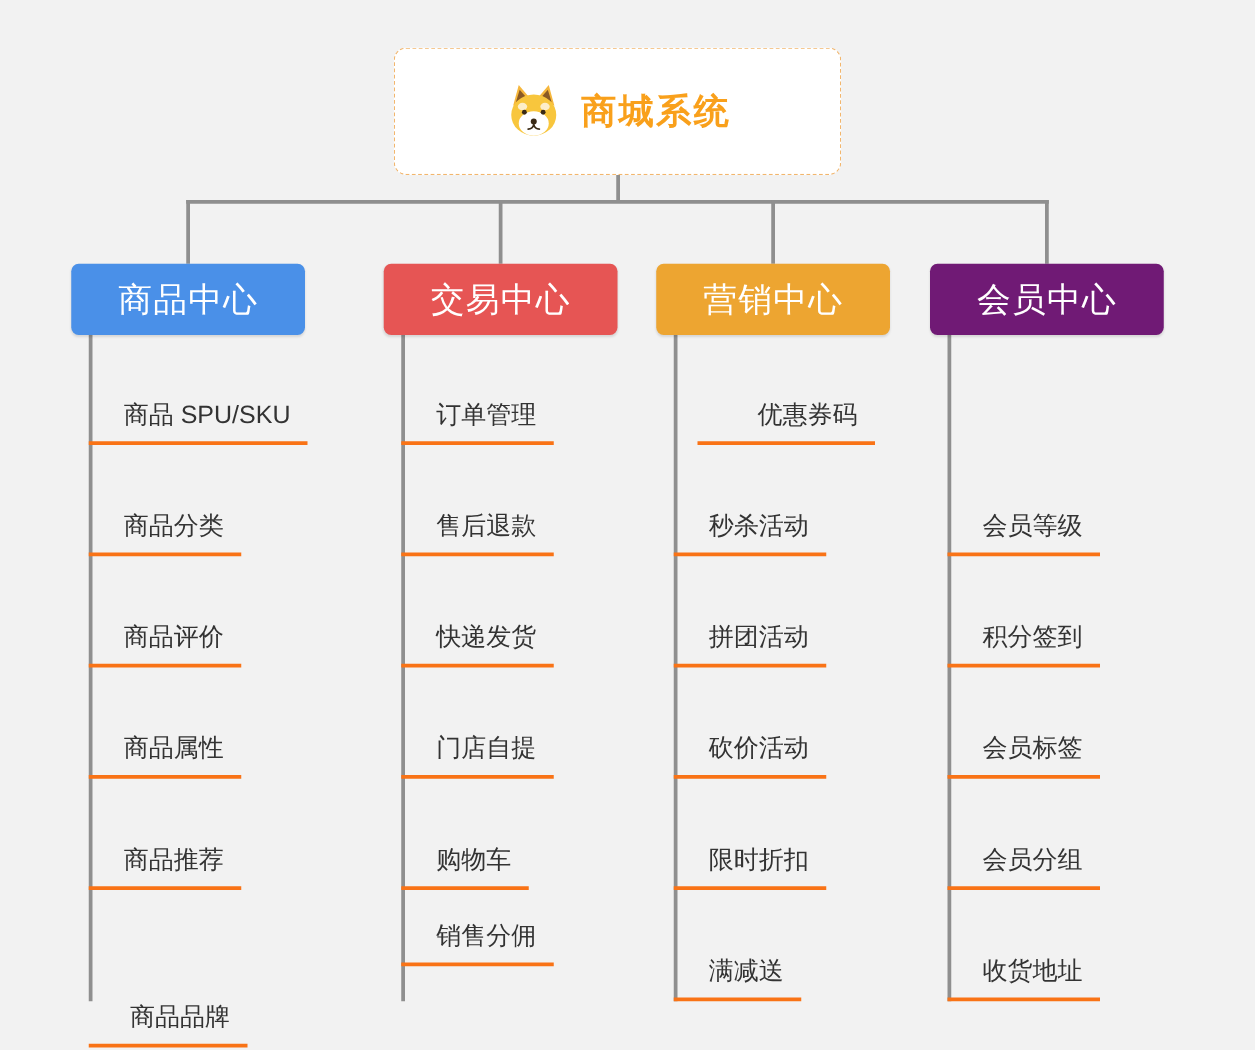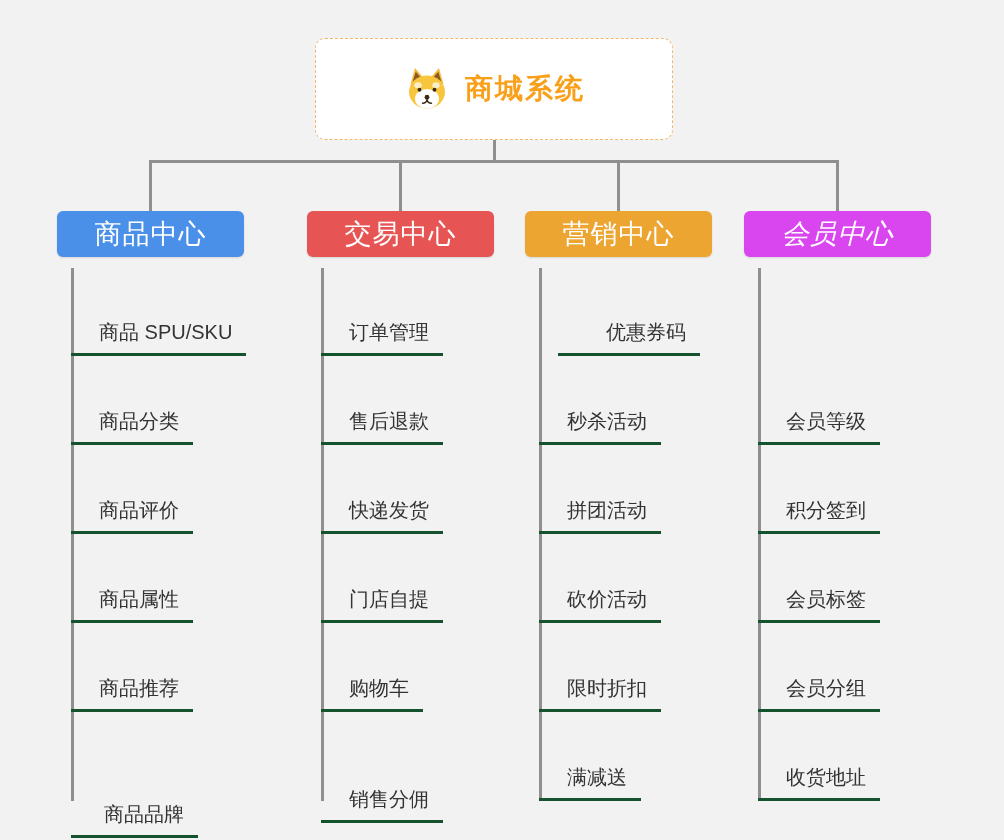--- a/index.html
+++ b/index.html
@@ -42,21 +42,21 @@
     line-height:1;
   }
   .root-icon{
     width:48px; height:48px;
     flex:0 0 auto;
   }
   
   .branch-box{
     position:absolute;
     top:211px;
-    width:187px; height:46px;
+    width:187px; height:57px;
     border-radius:6px;
     display:flex;
     align-items:center;
     justify-content:center;
     color:#ffffff;
     font-size:27px;
     font-weight:500;
     letter-spacing:1px;
     box-shadow:0 1px 2px rgba(0,0,0,.12);
     cursor:default;
@@ -66,21 +66,21 @@
   .branch-3{left:525px;}
   .branch-4{left:744px;}
   
   .topic{
     position:absolute;
     display:inline-block;
     padding:0 14px 7px 28px;
     font-size:20px;
     line-height:28px;
     color:#333333;
-    border-bottom:3px solid #14532d;
+    border-bottom:3px solid #f97316;
     white-space:nowrap;
     cursor:default;
   }
 </style>
 </head>
 <body>
 
 <div class="canvas">
 
   <div class="line" style="left:493px;top:140px;width:3px;height:22px;"></div>
@@ -115,37 +115,37 @@
 
   <div class="branch-box branch-1" style="background: rgb(74, 144, 232);">
     <span>商品中心</span>
   </div>
   <div class="branch-box branch-2" style="background: rgb(230, 85, 84);">
     <span>交易中心</span>
   </div>
   <div class="branch-box branch-3" style="background: rgb(237, 165, 49);">
     <span>营销中心</span>
   </div>
-  <div class="branch-box branch-4" style="background: #d946ef; font-style: italic;">
+  <div class="branch-box branch-4" style="background: #701a75;">
     <span>会员中心</span>
   </div>
 
   <div class="topic" style="left:71px;top:318px;">商品 SPU/SKU</div>
   <div class="topic" style="left:71px;top:407px;">商品分类</div>
   <div class="topic" style="left:71px;top:496px;">商品评价</div>
   <div class="topic" style="left:71px;top:585px;">商品属性</div>
   <div class="topic" style="left:71px;top:674px;">商品推荐</div>
   <div class="topic" style="left:71px;top:800px;padding-left:33px;">商品品牌</div>
 
   <div class="topic" style="left:321px;top:318px;">订单管理</div>
   <div class="topic" style="left:321px;top:407px;">售后退款</div>
   <div class="topic" style="left:321px;top:496px;">快递发货</div>
   <div class="topic" style="left:321px;top:585px;">门店自提</div>
   <div class="topic" style="left:321px;top:674px;">购物车</div>
-  <div class="topic" style="left:321px;top:785px;">销售分佣</div>
+  <div class="topic" style="left:321px;top:735px;">销售分佣</div>
 
   <div class="topic" style="left:558px;top:318px;padding-left:48px;">优惠券码</div>
   <div class="topic" style="left:539px;top:407px;">秒杀活动</div>
   <div class="topic" style="left:539px;top:496px;">拼团活动</div>
   <div class="topic" style="left:539px;top:585px;">砍价活动</div>
   <div class="topic" style="left:539px;top:674px;">限时折扣</div>
   <div class="topic" style="left:539px;top:763px;">满减送</div>
 
   <div class="topic" style="left:758px;top:407px;">会员等级</div>
   <div class="topic" style="left:758px;top:496px;">积分签到</div>

